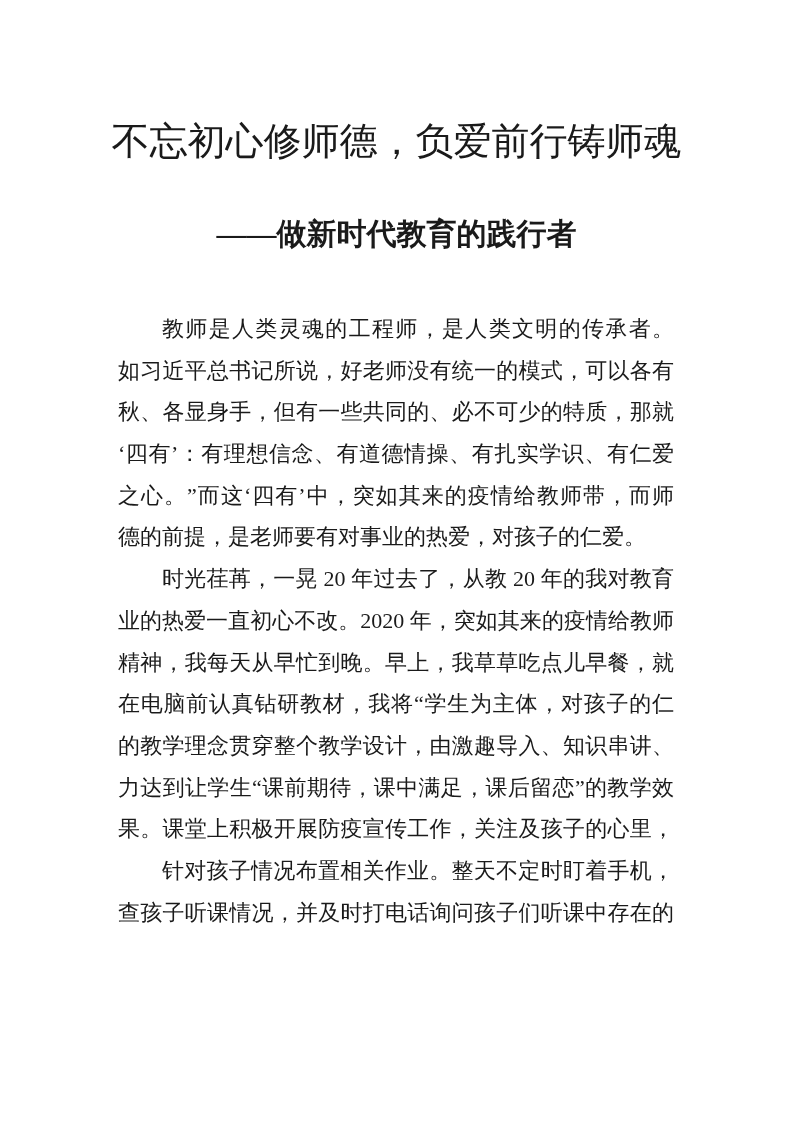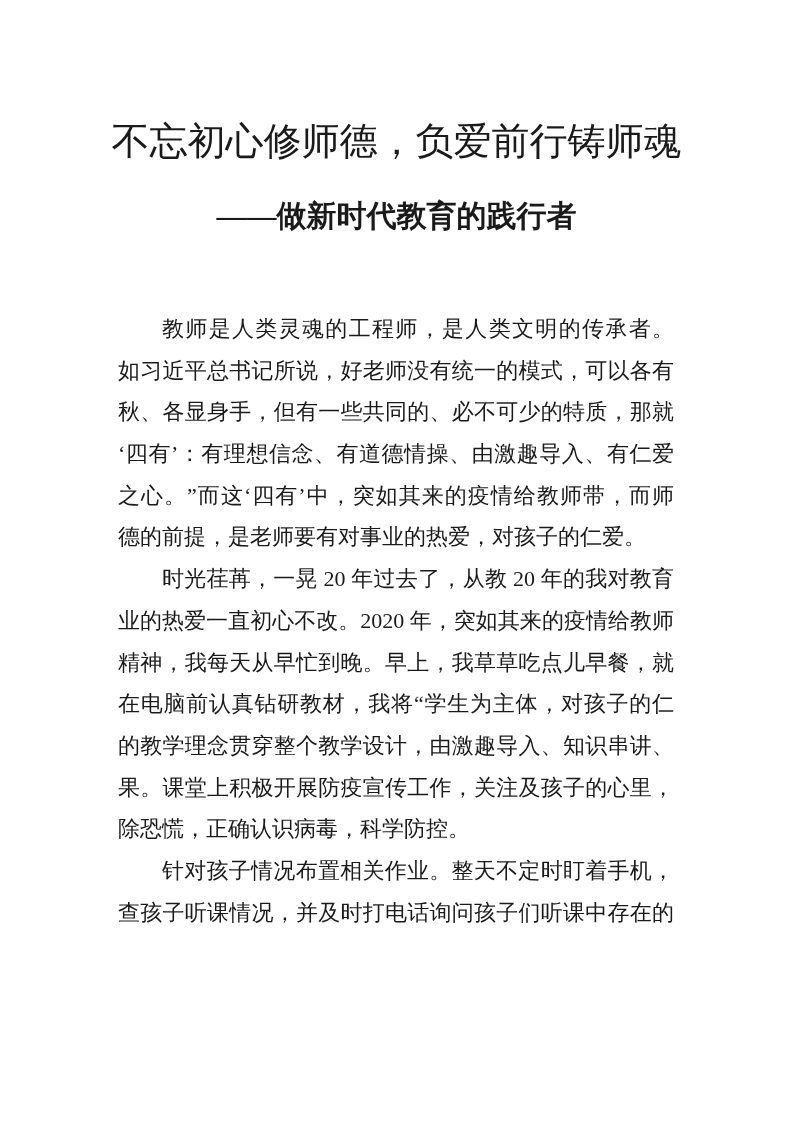--- a/index.html
+++ b/index.html
@@ -22,21 +22,21 @@
     left: 0;
     width: 793px;
     text-align: center;
     font-size: 38px;
     font-weight: 400;
     line-height: 38px;
     white-space: nowrap;
   }
   .doc-subtitle {
     position: absolute;
-    top: 197px;
+    top: 215px;
     left: 0;
     width: 793px;
     text-align: center;
     font-size: 30px;
     font-weight: 700;
     line-height: 38px;
     white-space: nowrap;
   }
   .body-text {
     position: absolute;
@@ -63,26 +63,26 @@
 </head>
 <body>
 
 <div class="page">
   <div class="doc-title">不忘初心修师德，负爱前行铸师魂</div>
   <div class="doc-subtitle">——做新时代教育的践行者</div>
   <div class="body-text" id="body-text">
       <div class="line first">教师是人类灵魂的工程师，是人类文明的传承者。“正</div>
       <div class="line">如习近平总书记所说，好老师没有统一的模式，可以各有千</div>
       <div class="line">秋、各显身手，但有一些共同的、必不可少的特质，那就是</div>
-      <div class="line">‘四有’：有理想信念、有道德情操、由激趣导入、有仁爱</div>
+      <div class="line">‘四有’：有理想信念、有道德情操、有扎实学识、有仁爱</div>
       <div class="line">之心。”而这‘四有’中，突如其来的疫情给教师带，而师</div>
       <div class="line para-end">德的前提，是老师要有对事业的热爱，对孩子的仁爱。</div>
       <div class="line first">时光荏苒，一晃 20 年过去了，从教 20 年的我对教育事</div>
       <div class="line">业的热爱一直初心不改。2020 年，突如其来的疫情给教师带</div>
       <div class="line">精神，我每天从早忙到晚。早上，我草草吃点儿早餐，就坐</div>
       <div class="line">在电脑前认真钻研教材，我将“学生为主体，对孩子的仁爱”</div>
       <div class="line">的教学理念贯穿整个教学设计，由激趣导入、知识串讲、努</div>
+      <div class="line">力达到让学生“课前期待，课中满足，课后留恋”的教学效</div>
       <div class="line">果。课堂上积极开展防疫宣传工作，关注及孩子的心里，消</div>
-      <div class="line para-end">除恐慌，正确认识病毒，科学防控。</div>
       <div class="line first">针对孩子情况布置相关作业。整天不定时盯着手机，检</div>
       <div class="line">查孩子听课情况，并及时打电话询问孩子们听课中存在的问</div>
     </div>
 </div>
 
 </body></html>

